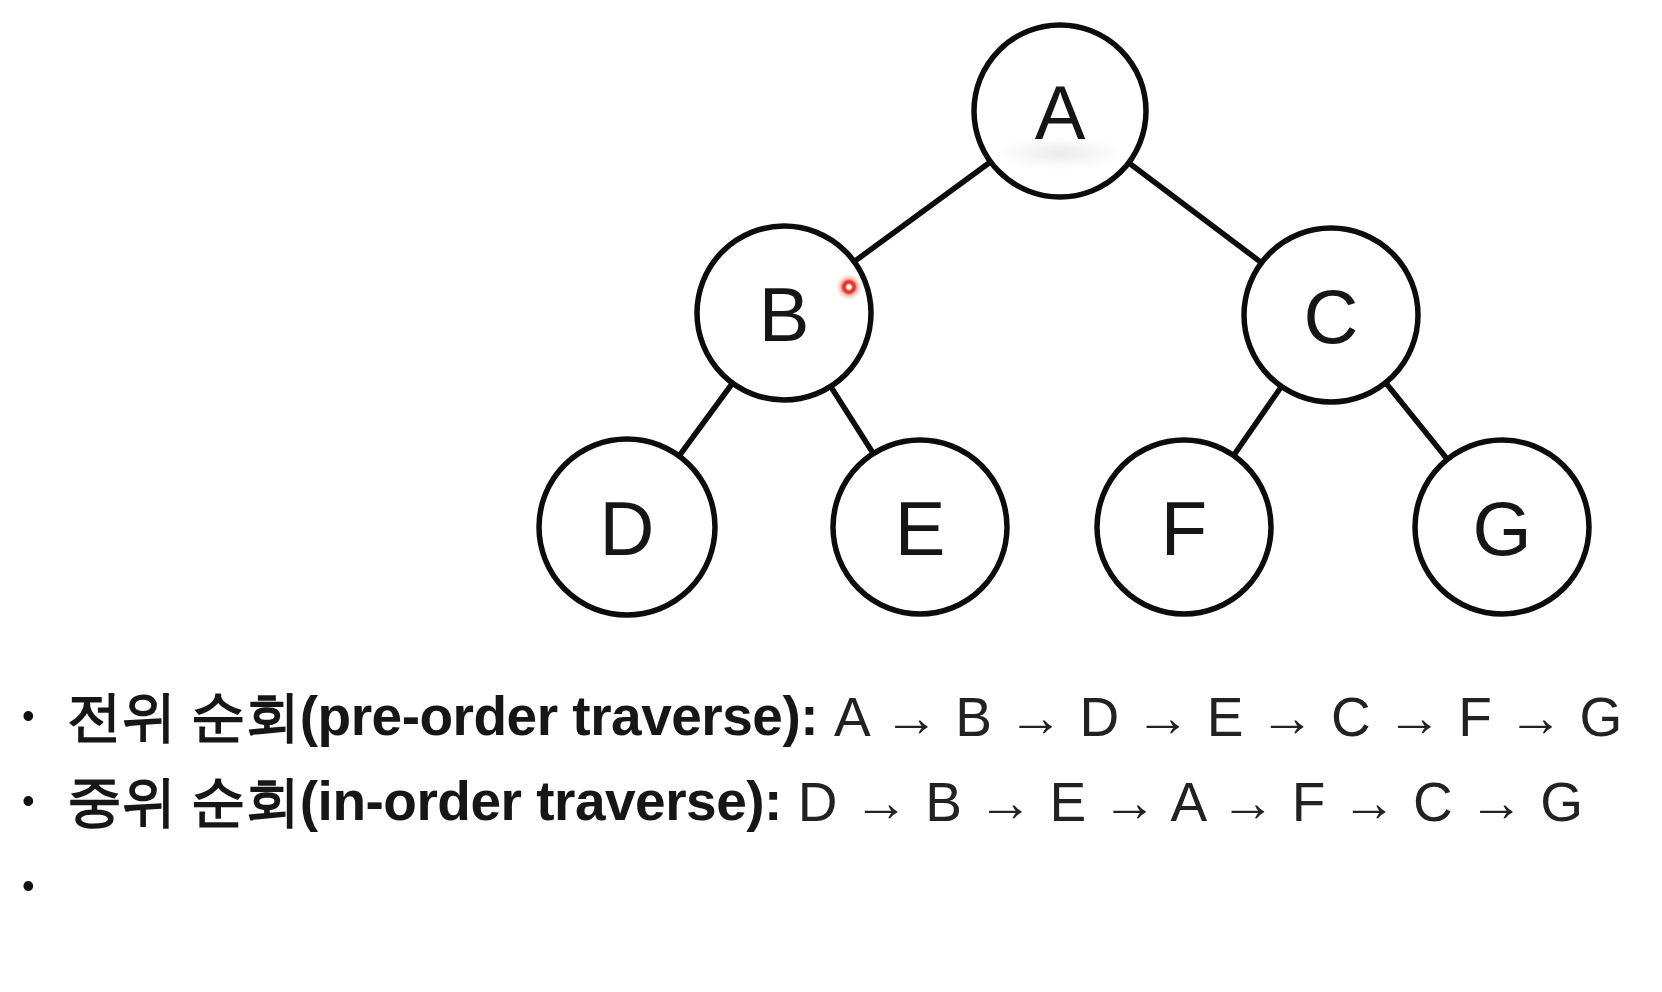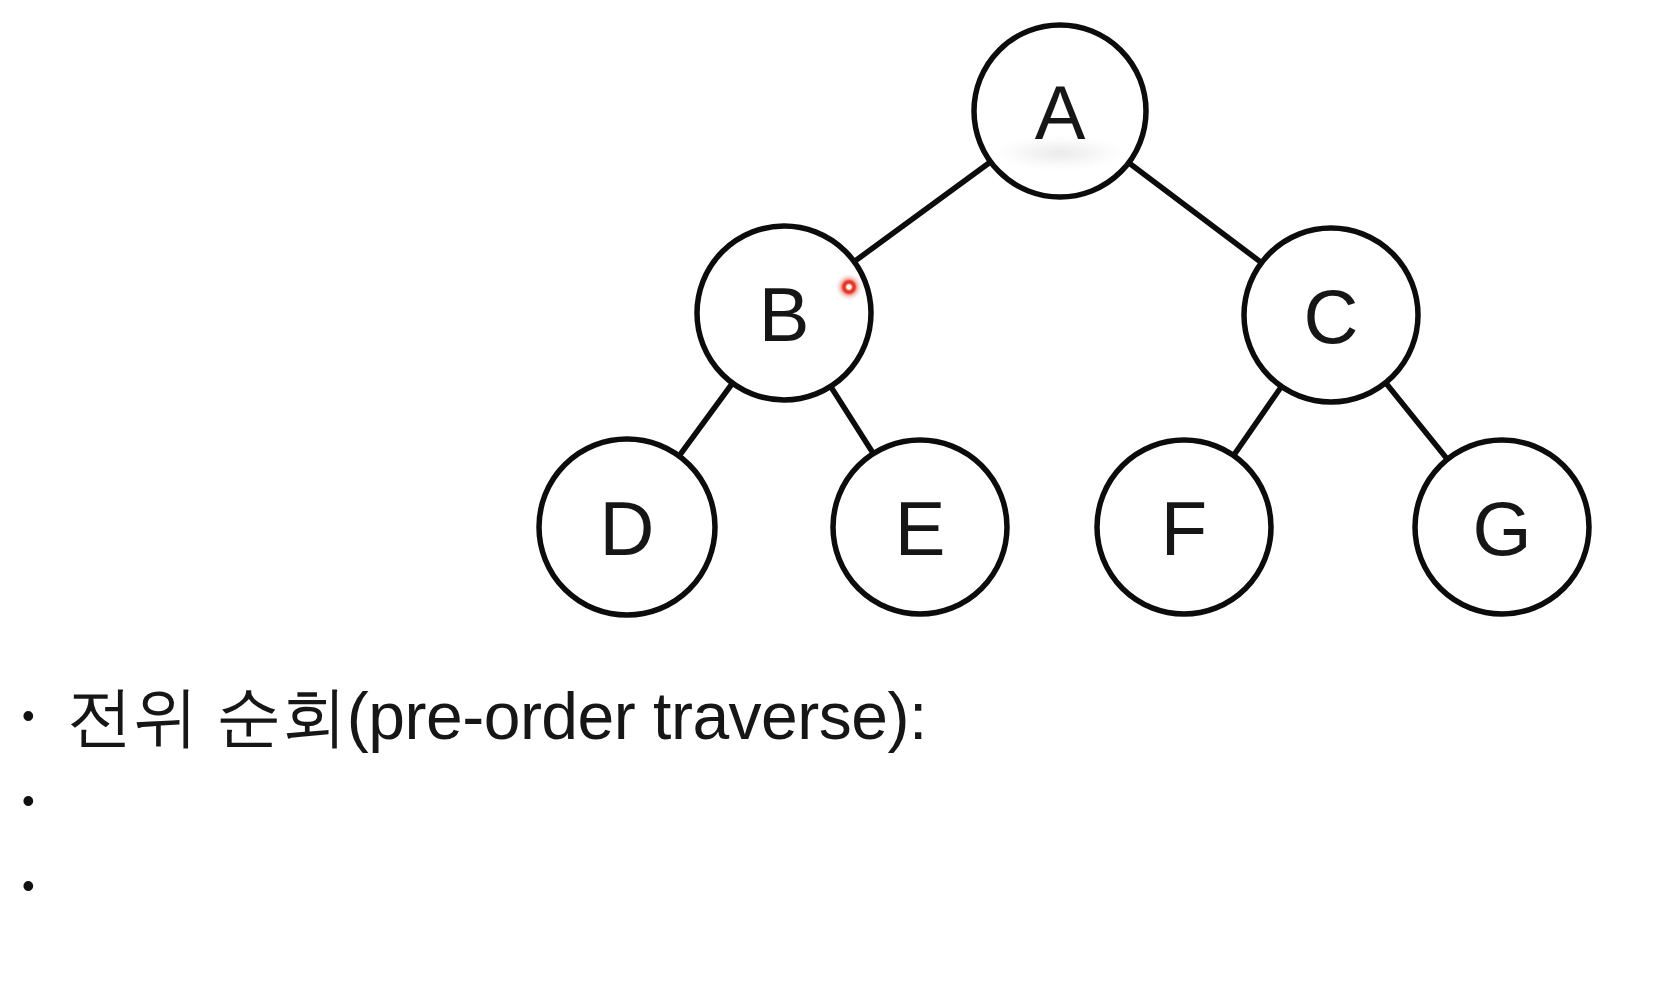--- a/index.html
+++ b/index.html
@@ -82,22 +82,22 @@
   .bullet-glyph {
     position: absolute;
     left: 22px;
     top: 50%;
     transform: translateY(-54%);
     font-size: 36px;
     color: #111111;
     line-height: 1;
   }
   .trav-label {
-    font-size: 66px;
-    font-weight: 400;
+    font-size: 55px;
+    font-weight: 700;
     color: #161616;
     letter-spacing: -0.5px;
   }
   .trav-seq {
     font-size: 55px;
     font-weight: 400;
     color: #222222;
     margin-left: 16px;
     letter-spacing: 0.5px;
   }
@@ -145,22 +145,25 @@
     </svg>
 
   <div class="smudge"></div>
 
   <div class="laser-dot"></div>
 
   <ul class="traversals">
     <li>
       <span class="bullet-glyph">•</span>
       <span class="trav-label">전위 순회(pre-order traverse):</span>
+      <span class="trav-seq">A → B → D → E → C → F → G</span>
     </li>
     <li>
       <span class="bullet-glyph">•</span>
+      <span class="trav-label">중위 순회(in-order traverse):</span>
+      <span class="trav-seq">D → B → E → A → F → C → G</span>
     </li>
     <li>
       <span class="bullet-glyph">•</span>
     </li>
   </ul>
 
 </div>
 
 </body></html>

